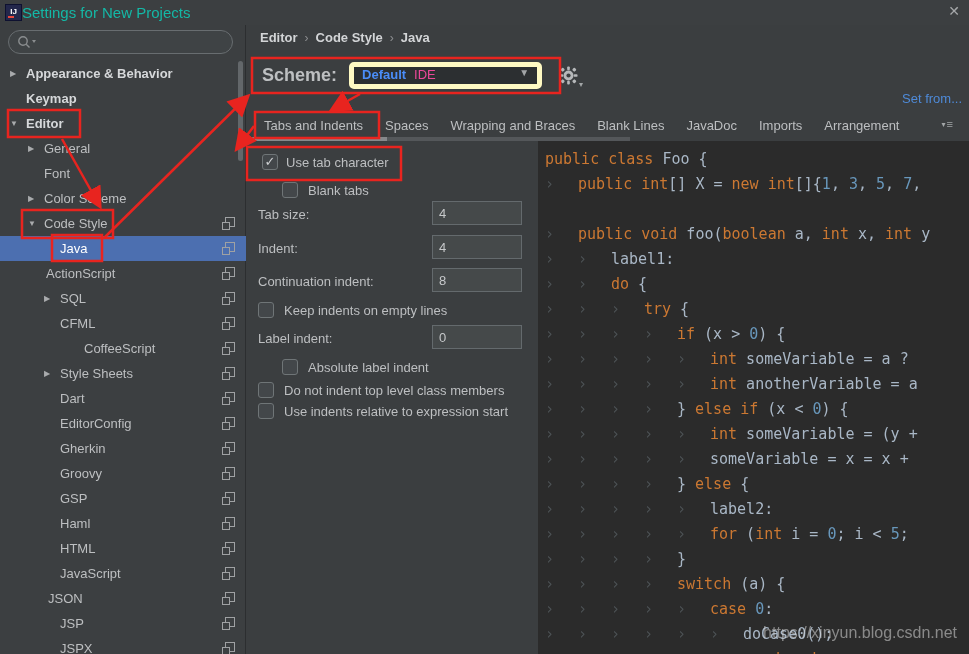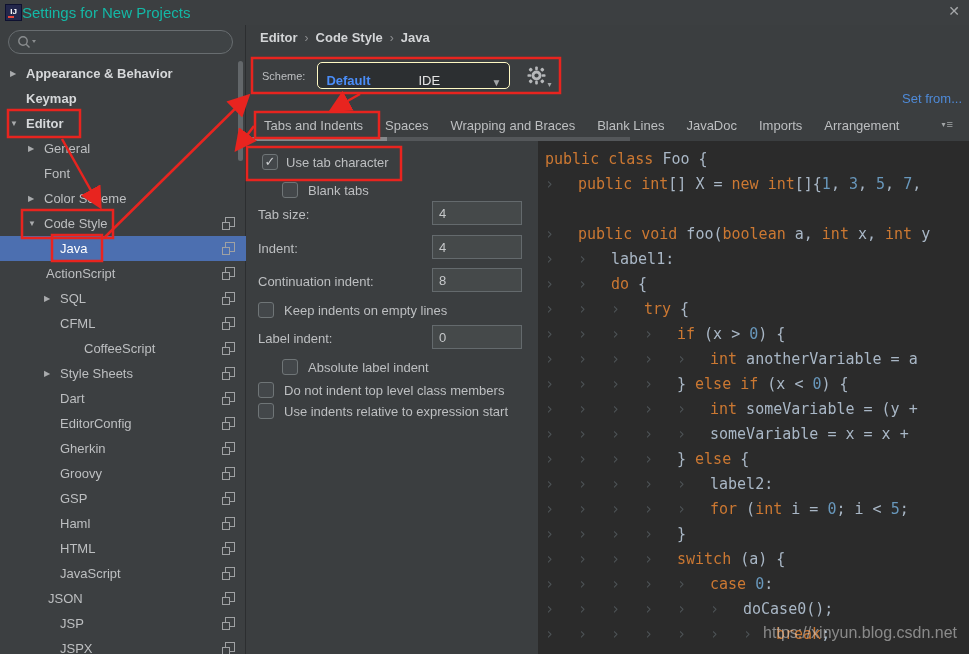--- a/index.html
+++ b/index.html
@@ -37,25 +37,25 @@
   .copyicon::before{content:"";position:absolute;right:0;top:0;width:8px;height:8px;border:1px solid var(--icon);}
   .copyicon i{position:absolute;left:0;bottom:0;width:8px;height:8px;border:1px solid var(--icon);background:var(--bg);}
   .trow.selected .copyicon i{background:var(--sel);}
   .sscroll{position:absolute;right:2px;top:36px;width:5px;height:100px;background:#63676a;border-radius:3px;}
 
   
   .main{position:absolute;left:246px;top:25px;width:723px;height:629px;background:var(--bg2);}
   .breadcrumb{position:absolute;left:14px;top:5px;font-size:13px;font-weight:bold;color:#d3d5d7;}
   .breadcrumb .sep{color:#8c8e90;font-weight:normal;padding:0 7px;font-size:12px;}
   .scheme-row{position:absolute;left:0;top:33px;height:35px;display:flex;align-items:center;}
-  .scheme-label{margin-left:16px;font-size:11px;color:var(--txt);}
-  .combo{margin-left:12px;width:193px;height:27px;background:#2c2f31;border:1px solid #fef9c3;
-         border-radius:5px;display:flex;align-items:flex-end;padding:0 8px;gap:40px;}
+  .scheme-label{margin-left:16px;font-size:18px;color:var(--txt);font-weight:bold;}
+  .combo{margin-left:12px;width:193px;height:27px;background:#2c2f31;border:5px solid #fef9c3;
+         border-radius:5px;display:flex;align-items:flex-start;padding:0 8px;}
   .combo .v1{color:var(--blue);font-weight:bold;font-size:13px;}
-  .combo .v2{color:#e5e5e5;font-size:13px;margin-left:8px;}
+  .combo .v2{color:#ec4899;font-size:13px;margin-left:8px;}
   .combo .dd{margin-left:auto;color:#a2a5a7;font-size:10px;}
   .gearwrap{margin-left:17px;position:relative;width:22px;height:20px;}
   .gearwrap svg{display:block;}
   .gearwrap .mini{position:absolute;right:-2px;bottom:-3px;color:#a2a5a7;font-size:8px;}
   .setfrom{position:absolute;right:7px;top:66px;font-size:13px;color:var(--link);}
 
   .tabsrow{position:absolute;left:0;top:85px;right:0;height:30px;display:flex;align-items:center;padding-left:7px;}
   .tab{padding:0 11px;font-size:13px;color:var(--txt);height:30px;display:flex;align-items:center;}
   .tabmore{margin-left:auto;margin-right:8px;color:#a2a5a7;font-size:11px;display:flex;align-items:center;gap:1px;}
   .tabmore .tri{font-size:8px;}
@@ -340,20 +340,21 @@
 
     <div class="code" id="code">
         <div class="cl"><span class="tok-kw">public</span><span class="tok-pl"> </span><span class="tok-kw">class</span><span class="tok-pl"> Foo {</span></div>
         <div class="cl"><span class="tc">›</span><span class="tok-kw">public</span><span class="tok-pl"> </span><span class="tok-kw">int</span><span class="tok-pl">[] X = </span><span class="tok-kw">new</span><span class="tok-pl"> </span><span class="tok-kw">int</span><span class="tok-pl">[]{</span><span class="tok-num">1</span><span class="tok-pl">, </span><span class="tok-num">3</span><span class="tok-pl">, </span><span class="tok-num">5</span><span class="tok-pl">, </span><span class="tok-num">7</span><span class="tok-pl">, </span></div>
         <div class="cl"></div>
         <div class="cl"><span class="tc">›</span><span class="tok-kw">public</span><span class="tok-pl"> </span><span class="tok-kw">void</span><span class="tok-pl"> foo(</span><span class="tok-kw">boolean</span><span class="tok-pl"> a, </span><span class="tok-kw">int</span><span class="tok-pl"> x, </span><span class="tok-kw">int</span><span class="tok-pl"> y</span></div>
         <div class="cl"><span class="tc">›</span><span class="tc">›</span><span class="tok-pl">label1:</span></div>
         <div class="cl"><span class="tc">›</span><span class="tc">›</span><span class="tok-kw">do</span><span class="tok-pl"> {</span></div>
         <div class="cl"><span class="tc">›</span><span class="tc">›</span><span class="tc">›</span><span class="tok-kw">try</span><span class="tok-pl"> {</span></div>
         <div class="cl"><span class="tc">›</span><span class="tc">›</span><span class="tc">›</span><span class="tc">›</span><span class="tok-kw">if</span><span class="tok-pl"> (x &gt; </span><span class="tok-num">0</span><span class="tok-pl">) {</span></div>
+        <div class="cl"><span class="tc">›</span><span class="tc">›</span><span class="tc">›</span><span class="tc">›</span><span class="tc">›</span><span class="tok-kw">int</span><span class="tok-pl"> someVariable = a ? </span></div>
         <div class="cl"><span class="tc">›</span><span class="tc">›</span><span class="tc">›</span><span class="tc">›</span><span class="tc">›</span><span class="tok-kw">int</span><span class="tok-pl"> anotherVariable = a</span></div>
         <div class="cl"><span class="tc">›</span><span class="tc">›</span><span class="tc">›</span><span class="tc">›</span><span class="tok-pl">} </span><span class="tok-kw">else</span><span class="tok-pl"> </span><span class="tok-kw">if</span><span class="tok-pl"> (x &lt; </span><span class="tok-num">0</span><span class="tok-pl">) {</span></div>
         <div class="cl"><span class="tc">›</span><span class="tc">›</span><span class="tc">›</span><span class="tc">›</span><span class="tc">›</span><span class="tok-kw">int</span><span class="tok-pl"> someVariable = (y +</span></div>
         <div class="cl"><span class="tc">›</span><span class="tc">›</span><span class="tc">›</span><span class="tc">›</span><span class="tc">›</span><span class="tok-pl">someVariable = x = x + </span></div>
         <div class="cl"><span class="tc">›</span><span class="tc">›</span><span class="tc">›</span><span class="tc">›</span><span class="tok-pl">} </span><span class="tok-kw">else</span><span class="tok-pl"> {</span></div>
         <div class="cl"><span class="tc">›</span><span class="tc">›</span><span class="tc">›</span><span class="tc">›</span><span class="tc">›</span><span class="tok-pl">label2:</span></div>
         <div class="cl"><span class="tc">›</span><span class="tc">›</span><span class="tc">›</span><span class="tc">›</span><span class="tc">›</span><span class="tok-kw">for</span><span class="tok-pl"> (</span><span class="tok-kw">int</span><span class="tok-pl"> i = </span><span class="tok-num">0</span><span class="tok-pl">; i &lt; </span><span class="tok-num">5</span><span class="tok-pl">; </span></div>
         <div class="cl"><span class="tc">›</span><span class="tc">›</span><span class="tc">›</span><span class="tc">›</span><span class="tok-pl">}</span></div>
         <div class="cl"><span class="tc">›</span><span class="tc">›</span><span class="tc">›</span><span class="tc">›</span><span class="tok-kw">switch</span><span class="tok-pl"> (a) {</span></div>
         <div class="cl"><span class="tc">›</span><span class="tc">›</span><span class="tc">›</span><span class="tc">›</span><span class="tc">›</span><span class="tok-kw">case</span><span class="tok-pl"> </span><span class="tok-num">0</span><span class="tok-pl">:</span></div>

